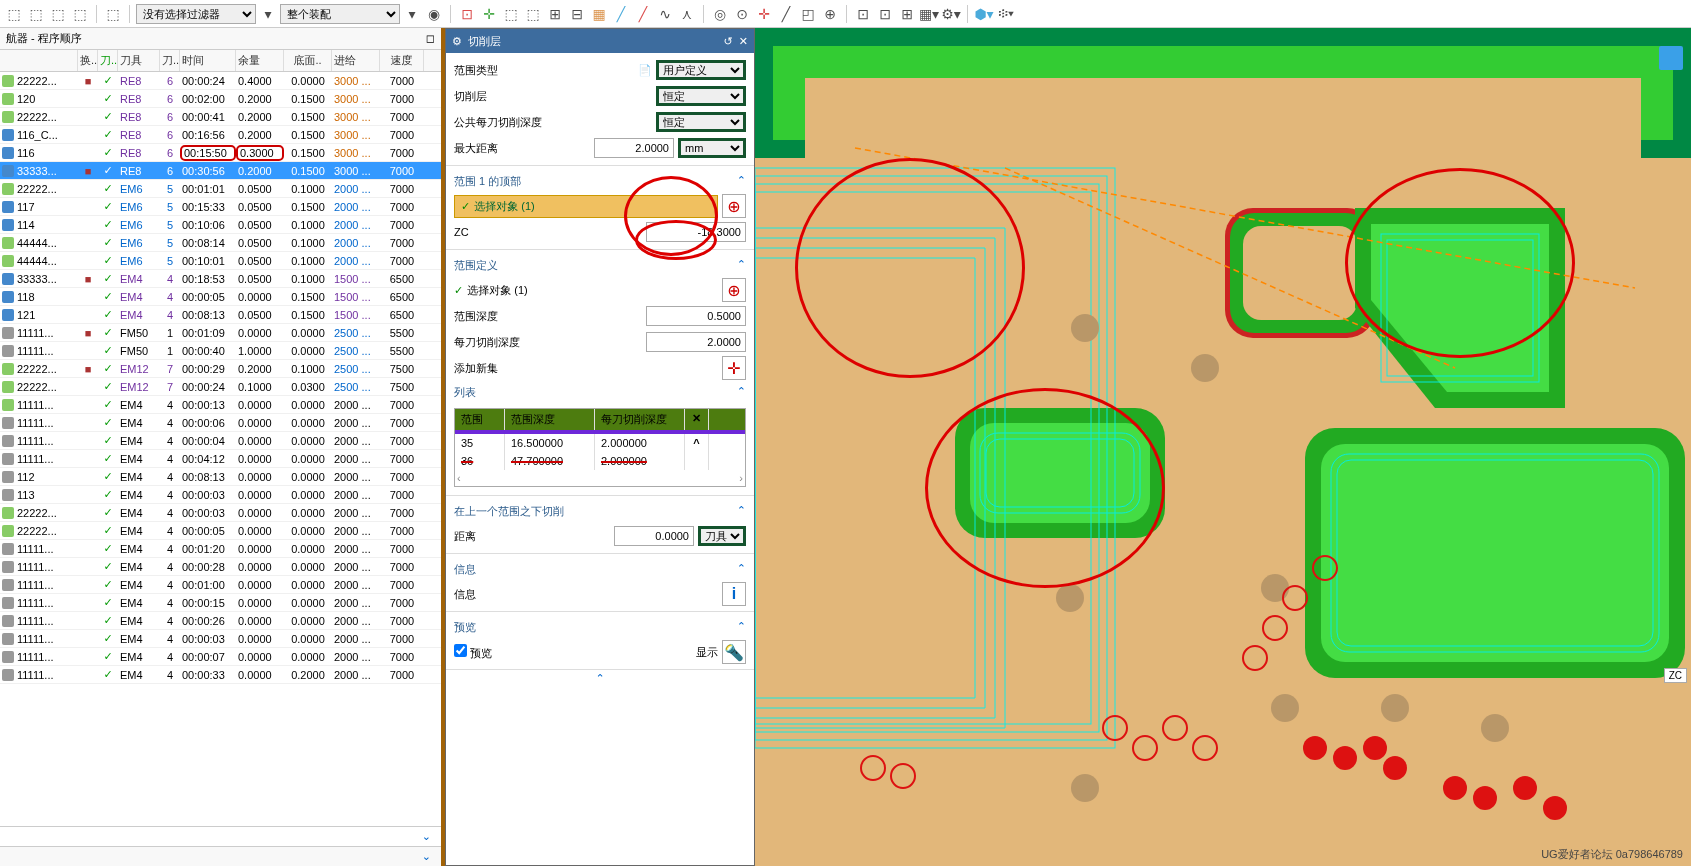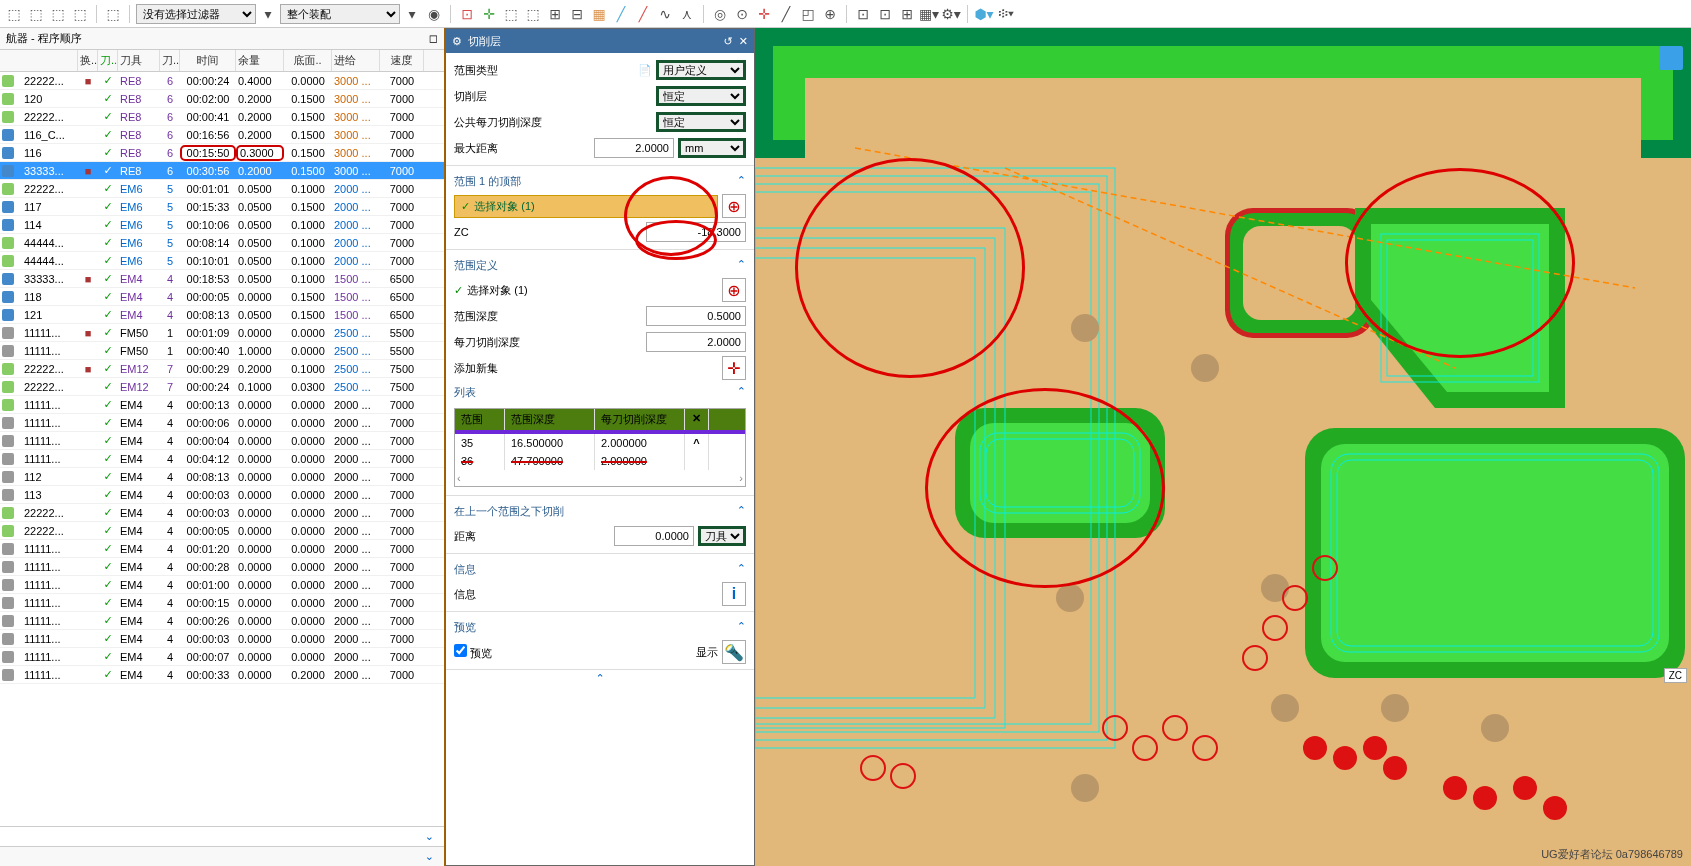--- a/index.html
+++ b/index.html
@@ -2,36 +2,36 @@
 <html><head>
 <meta charset="utf-8">
 <style>
 *{box-sizing:border-box;margin:0;padding:0;font-family:"Microsoft YaHei",Arial,sans-serif;font-size:11px}
 body{background:#f0f0f0;overflow:hidden;width:1691px;height:866px;position:relative}
 .toolbar{height:28px;background:#fff;border-bottom:1px solid #ccc;display:flex;align-items:center;padding:0 4px;gap:2px}
 .tb-icon{width:20px;height:20px;display:inline-flex;align-items:center;justify-content:center;cursor:pointer;opacity:.7;font-size:14px}
 .tb-sep{width:1px;height:18px;background:#ccc;margin:0 4px}
 .tb-select{height:20px;border:1px solid #aaa;font-size:11px;padding:0 2px}
 .main{display:flex;height:calc(100% - 28px)}
-.nav-panel{width:445px;background:#fff;display:flex;flex-direction:column;border-right:1px solid #a16207}
+.nav-panel{width:445px;background:#fff;display:flex;flex-direction:column;border-right:4px solid #a16207}
 .nav-title{height:22px;background:#f8f8f8;border-bottom:1px solid #ccc;display:flex;align-items:center;justify-content:space-between;padding:0 6px;font-size:11px}
 .nav-hdr{display:flex;height:22px;background:#f8f8f8;border-bottom:1px solid #ccc;font-size:10px;color:#333}
 .nav-hdr>div{border-right:1px solid #ddd;padding:3px 2px;overflow:hidden;white-space:nowrap}
 .nav-body{flex:1;overflow-y:auto;overflow-x:hidden}
 .nav-body::-webkit-scrollbar{width:0}
 .nav-row{display:flex;height:18px;align-items:center;font-size:10px;border-bottom:1px solid #f0f0f0}
 .nav-row>div{padding:0 2px;overflow:hidden;white-space:nowrap}
 .nav-row.sel{background:#3399ff;color:#fff}
 .nav-row.sel>div{color:#fff}
-.c-name{width:78px;display:flex;align-items:center;gap:10px}
+.c-name{width:78px;display:flex;align-items:center;gap:3px}
 .c-huan{width:20px;text-align:center}
 .c-dao{width:20px;text-align:center;color:#090}
 .c-tool{width:42px}
 .c-d{width:20px;text-align:center}
-.c-time{width:56px;text-align:center}
+.c-time{width:56px;text-align:left}
 .c-yl{width:48px;}
 .c-dm{width:48px;text-align:center}
 .c-feed{width:48px;}
 .c-speed{width:44px;text-align:center}
 .ico{width:12px;height:12px;display:inline-block}
 .ico-op1{background:#8c6;border-radius:2px}
 .ico-op2{background:#48c;border-radius:2px}
 .ico-op3{background:#999;border-radius:2px}
 .purple{color:#7030a0}.orange{color:#c60}.blue{color:#06c}
 .hl-box{border:2px solid #c00;border-radius:5px}

